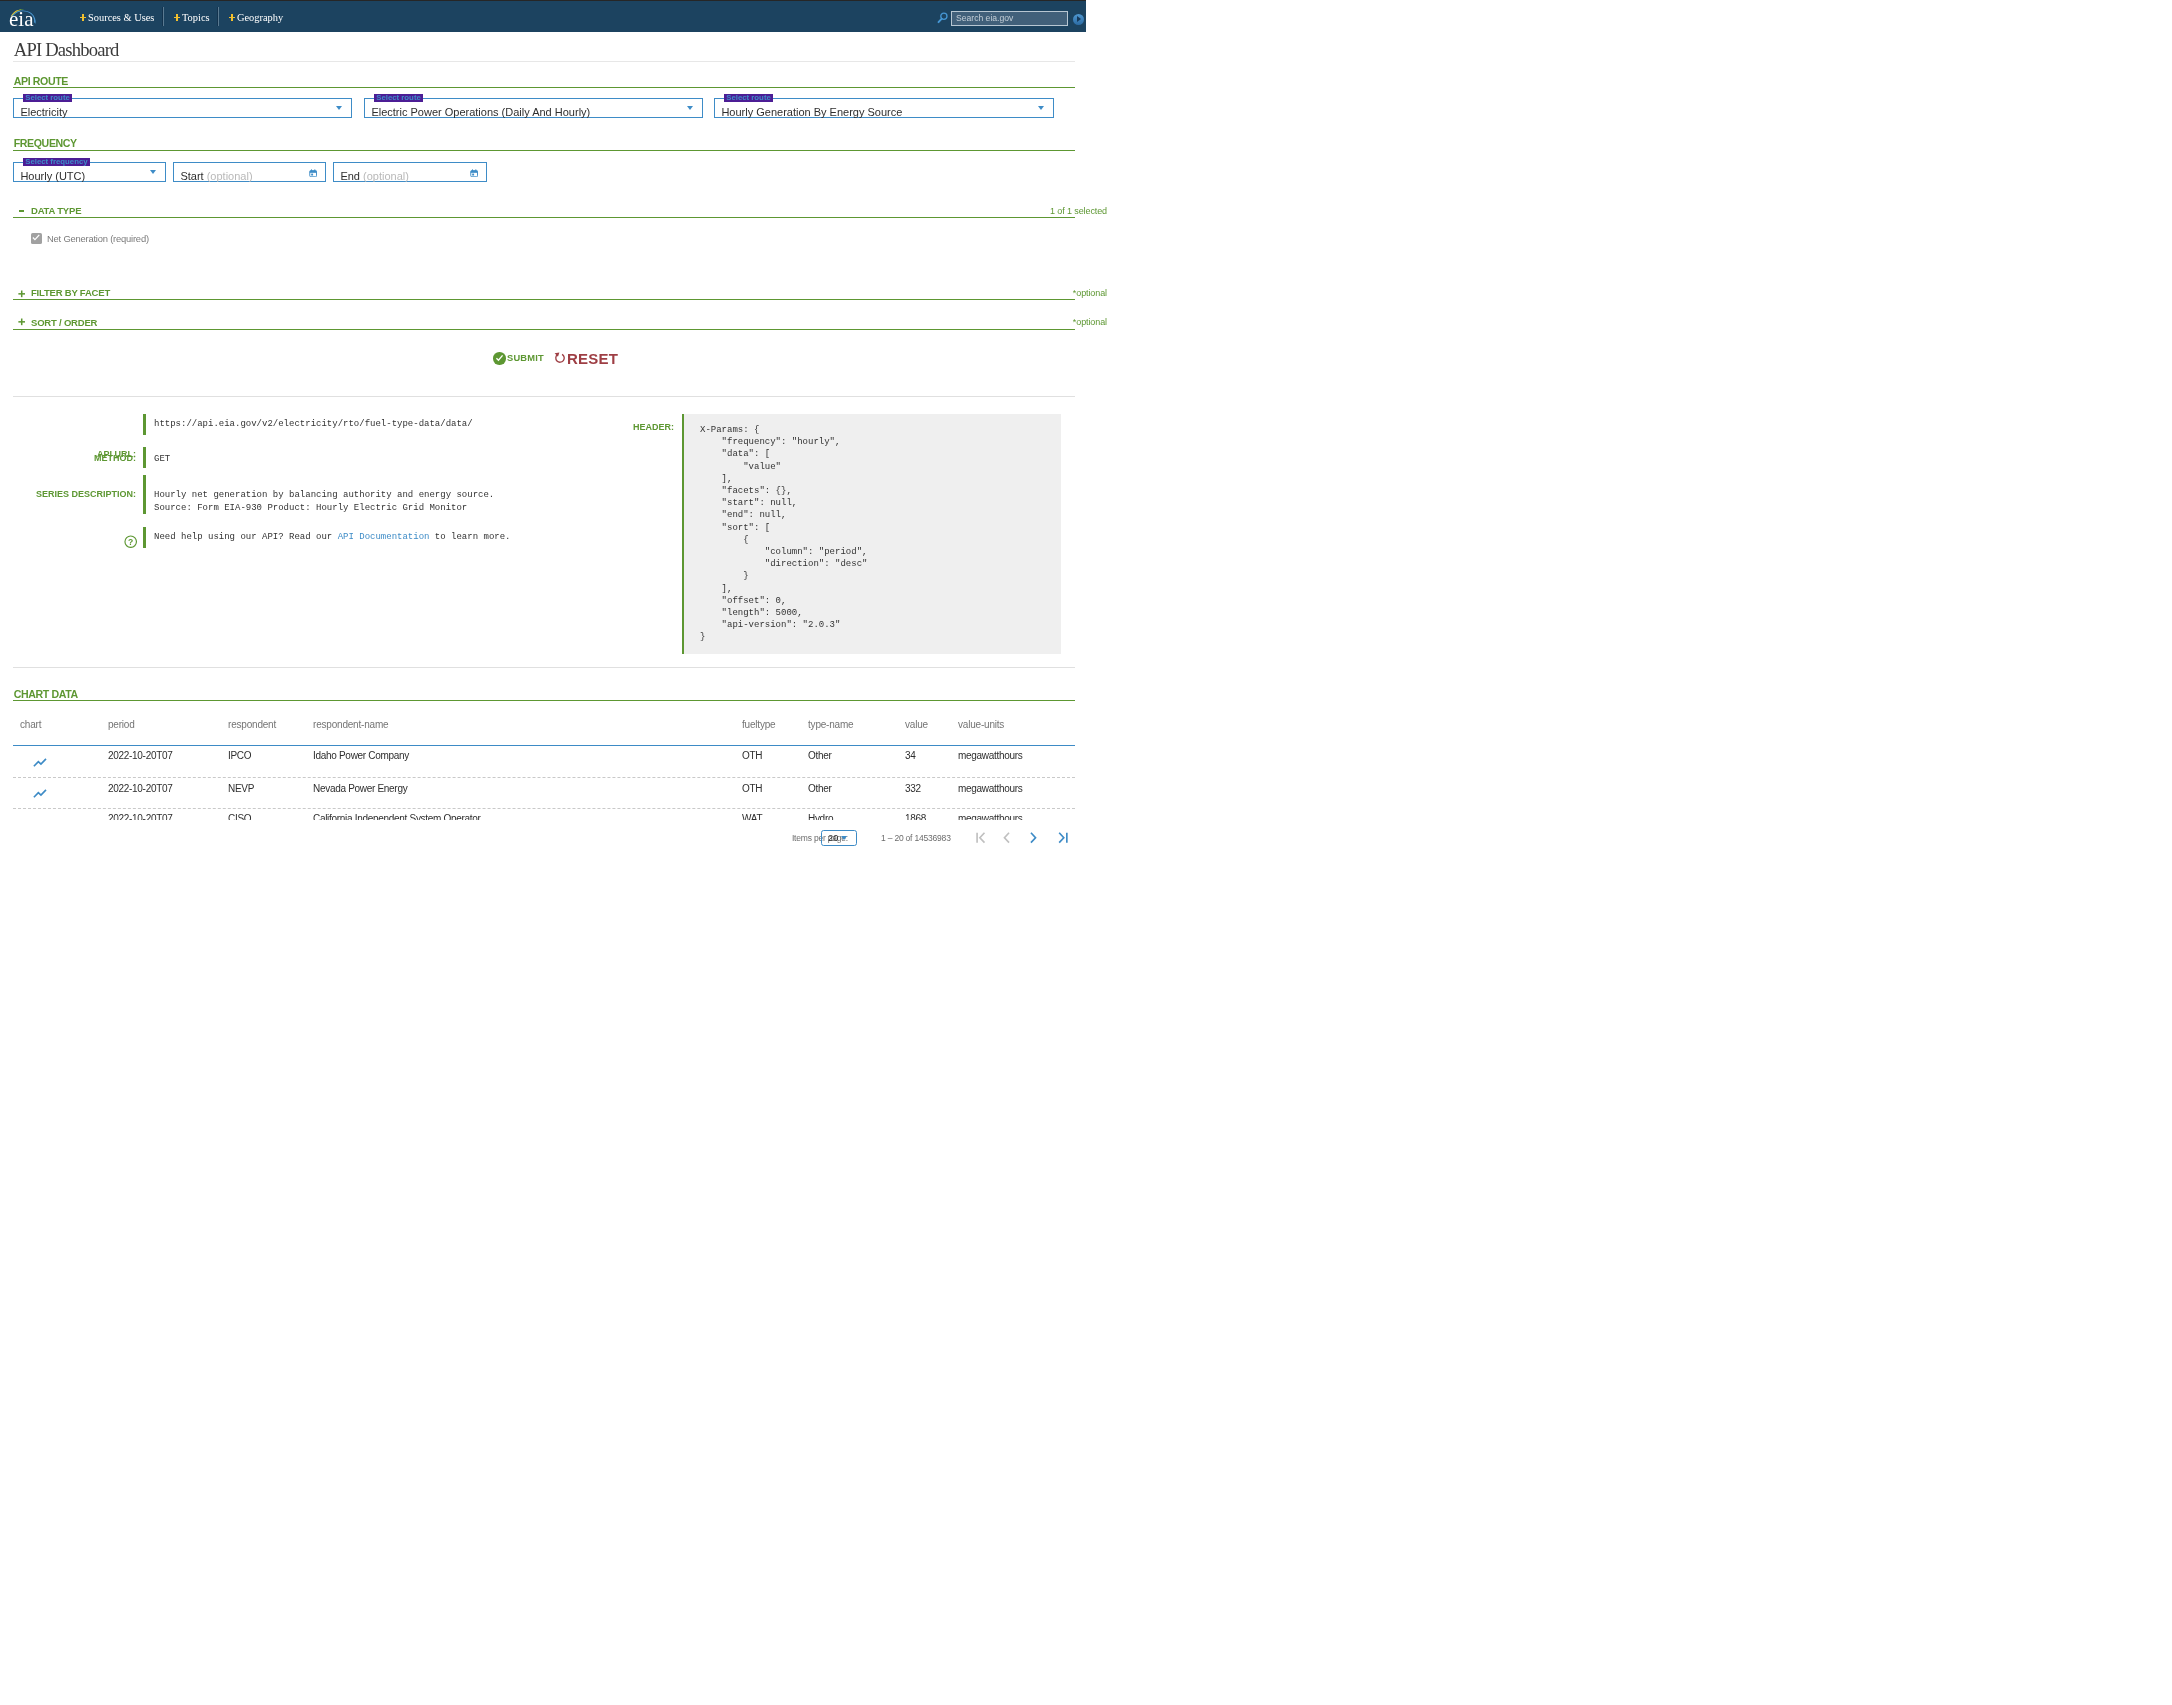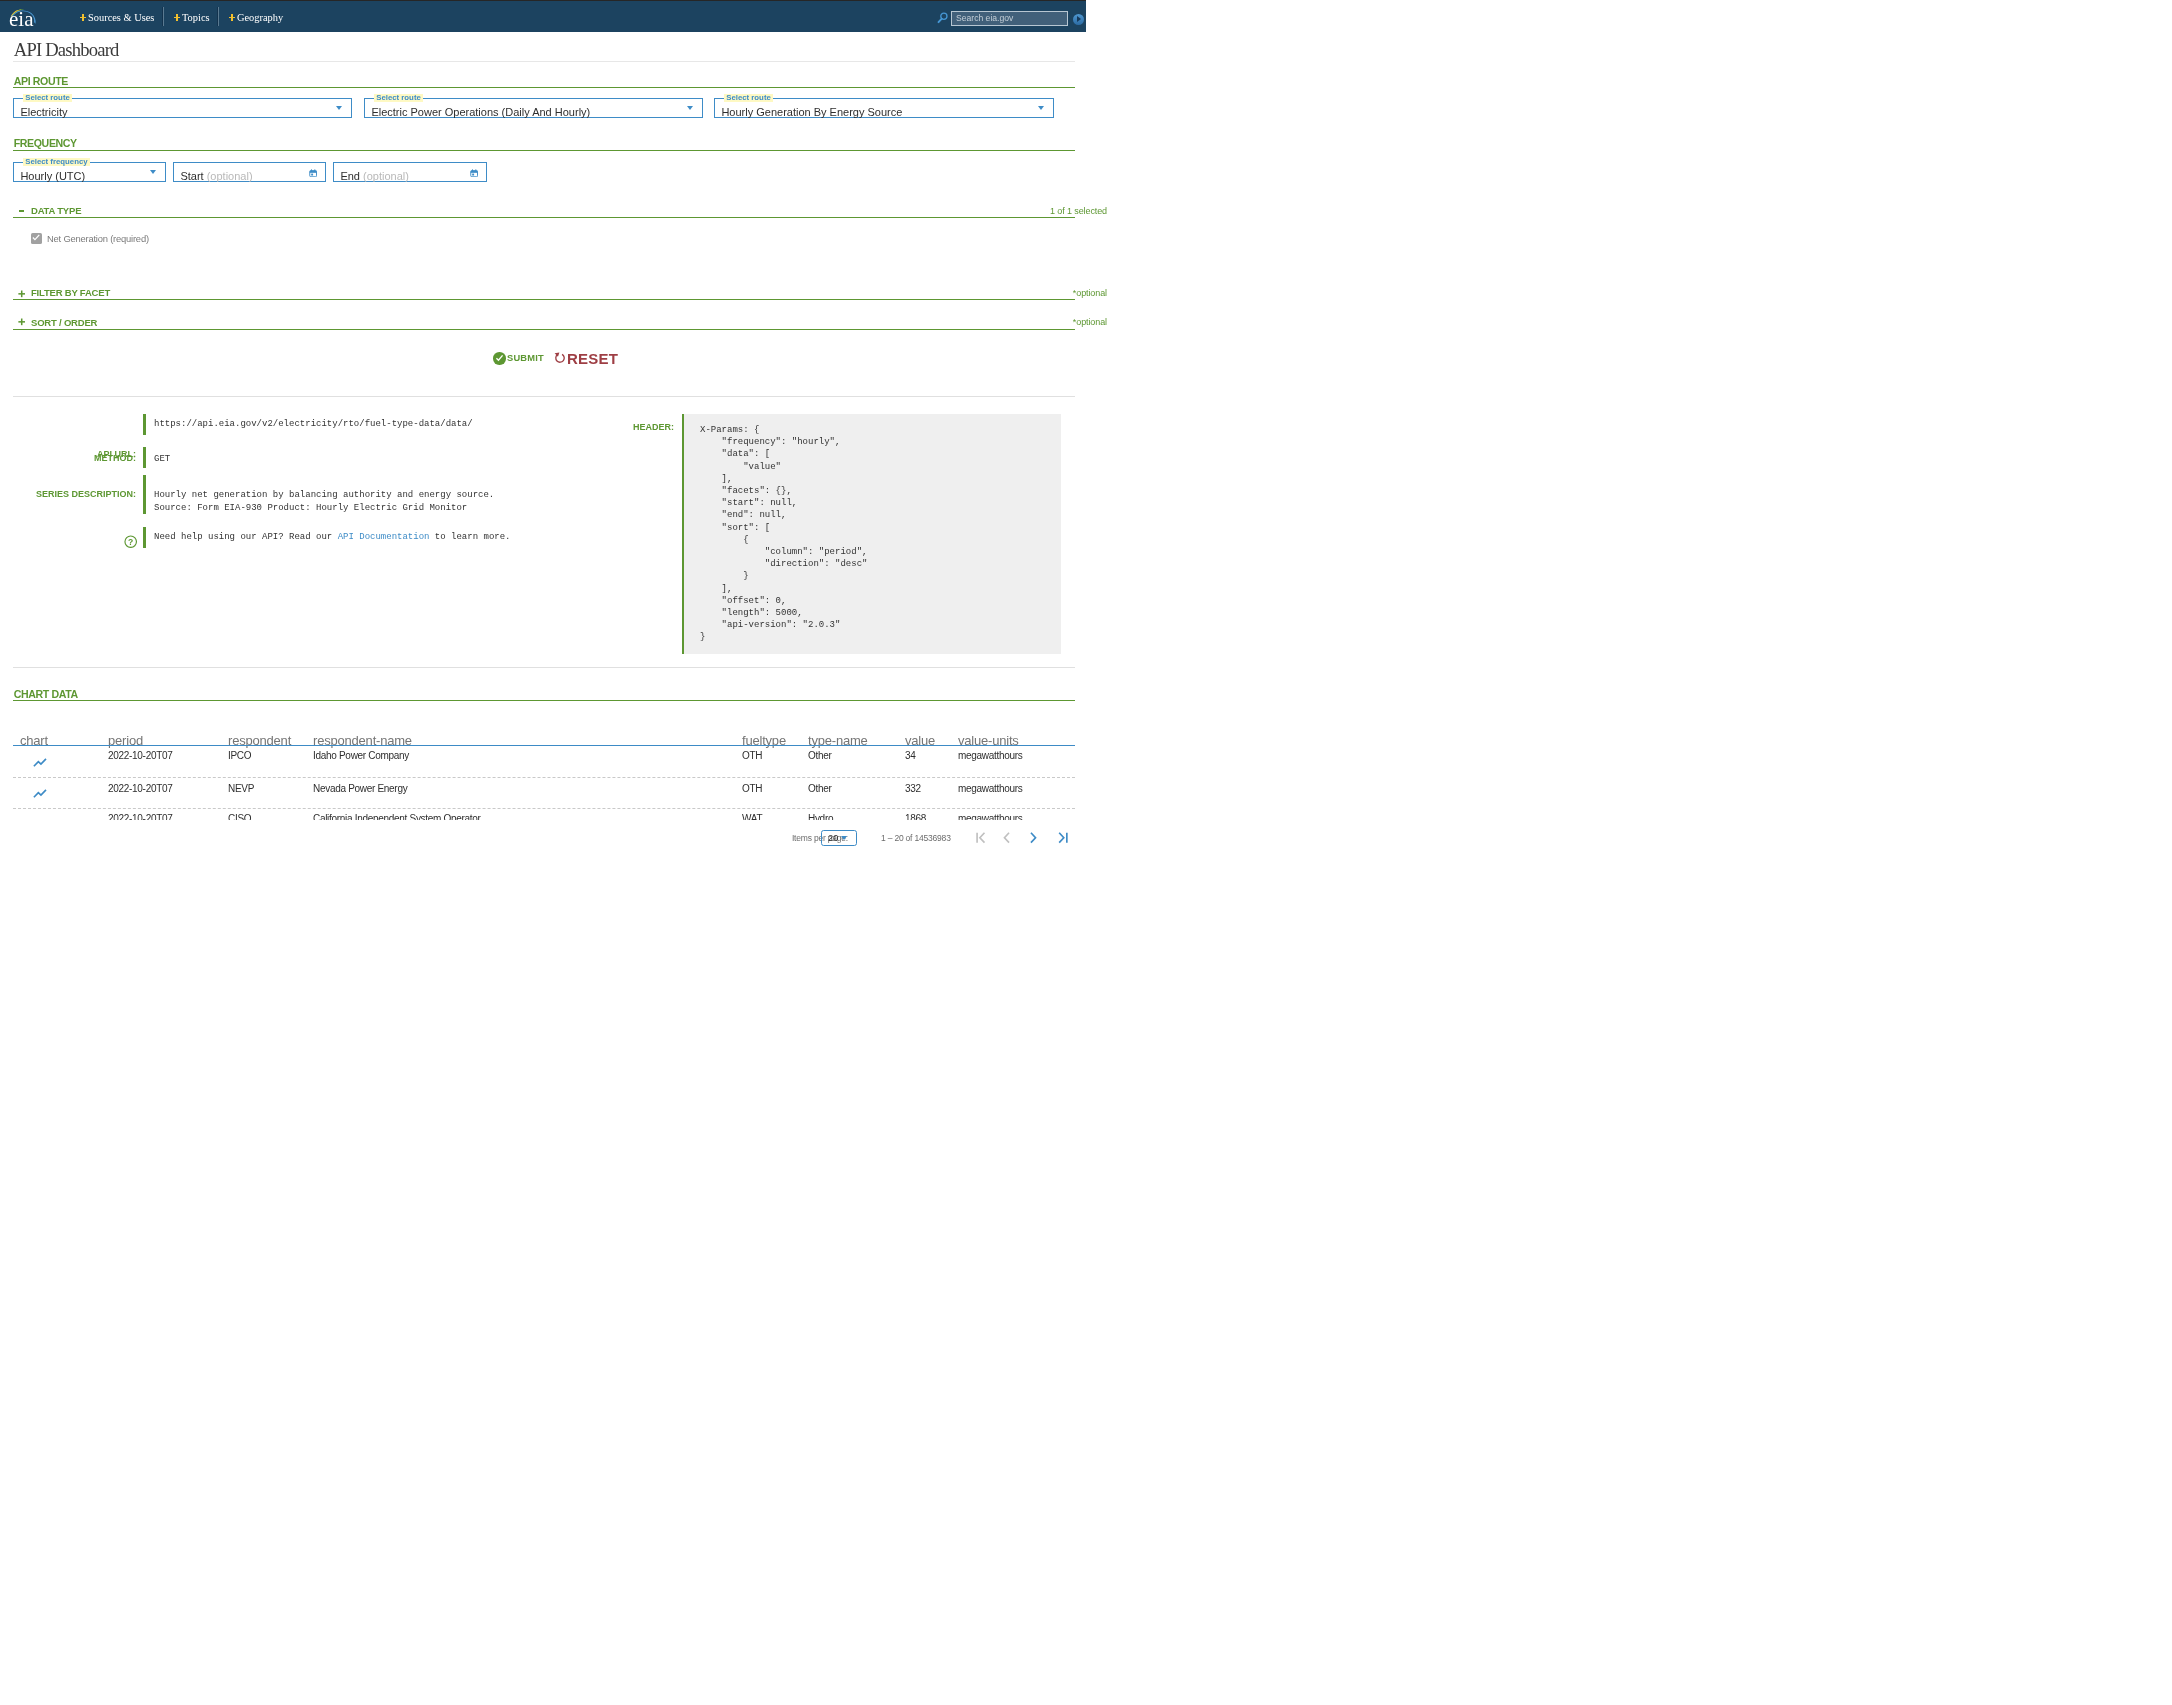--- a/index.html
+++ b/index.html
@@ -5,30 +5,30 @@
   html,body{margin:0;padding:0;background:#fff;}
   #page{position:relative;width:1086px;height:853px;overflow:hidden;background:#fff;
         font-family:"Liberation Sans",sans-serif;padding-left:32px;}
   .abs{position:absolute;}
   .grule{position:absolute;height:0.8px;background:#5d9732;left:12.8px;width:1062px;}
   .gray-rule{position:absolute;height:0.8px;background:#e7e7e7;left:12.8px;width:1062px;}
   .h2{position:absolute;font-size:10.6px;font-weight:bold;color:#5d9732;line-height:11px;letter-spacing:-0.4px;}
   .h3{position:absolute;font-size:9.5px;font-weight:bold;color:#5d9732;line-height:9.6px;letter-spacing:-0.2px;}
   .optional{position:absolute;font-size:9px;color:#5d9732;line-height:9.6px;right:11px;letter-spacing:-0.1px;}
   .selbox{position:absolute;border:0.8px solid #3e8cc7;background:#fff;box-sizing:border-box;height:20px;top:98px;}
-  .selbox .lab{position:absolute;top:-4.7px;left:8.6px;background:#fef9c3;padding:0 2.6px;
+  .selbox .lab{position:absolute;top:-4.7px;left:8.6px;background:#4c1d95;padding:0 2.6px;
       font-size:7.8px;font-weight:bold;color:#3e8cc7;line-height:8px;}
   .selbox .val{position:absolute;left:6.4px;top:4px;line-height:18px;font-size:11px;color:#2e2e2e;white-space:nowrap;}
   .selbox .arr{position:absolute;right:9.3px;top:7.4px;width:0;height:0;
       border-left:3.3px solid transparent;border-right:3.3px solid transparent;border-top:4.1px solid #3e8cc7;}
   .ph{color:#b9b9b9;}
   .mono{font-family:"Liberation Mono",monospace;font-size:9px;color:#333;}
   .glabel{position:absolute;font-size:9px;font-weight:bold;color:#5d9732;line-height:9.6px;text-align:right;}
   .gbar{position:absolute;width:2.9px;background:#5d9732;left:143px;}
-  .thead{position:absolute;font-size:13px;color:#757575;line-height:9px;top:736px;letter-spacing:-0.2px;}
+  .thead{position:absolute;font-size:10px;color:#757575;line-height:9px;top:720px;letter-spacing:-0.2px;}
   .tcell{position:absolute;font-size:10px;color:#2e2e2e;line-height:10.2px;letter-spacing:-0.3px;}
   .dash{position:absolute;border-top:0.8px dashed #c9c9c9;left:12.8px;width:1062px;}
   .pgtxt{position:absolute;font-size:8.5px;color:#6c6c6c;line-height:9px;letter-spacing:-0.2px;}
 </style>
 </head>
 <body>
 <div id="page">
 
   <div class="abs" id="nav" style="left:0;top:0;width:1086px;height:32px;background:#1c4360;"></div>
   <div class="abs" style="left:0;top:0;width:1086px;height:1px;background:#262626;"></div>

